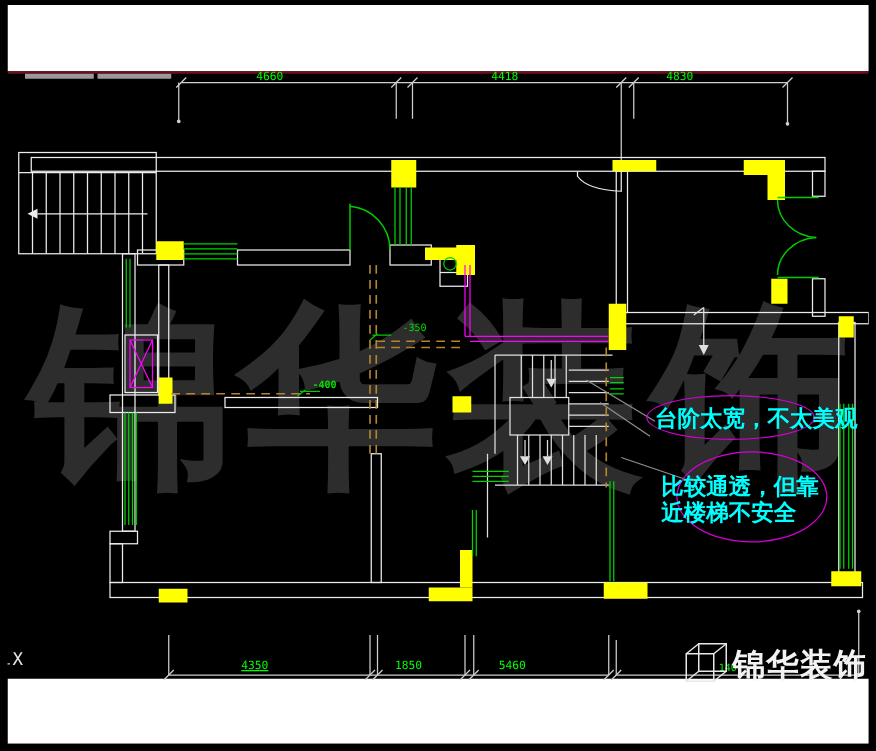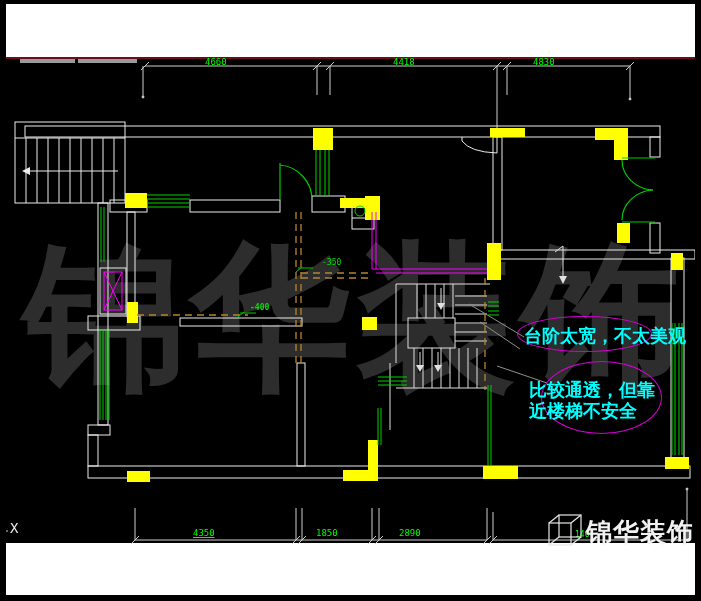--- a/index.html
+++ b/index.html
@@ -174,21 +174,21 @@
       <line x1="547" y1="383" x2="497" y2="366"></line>
     </g>
   </svg>
 
   <div class="dim dimc" style="left:205px;top:57px;">4660</div>
   <div class="dim dimc" style="left:393px;top:57px;">4418</div>
   <div class="dim dimc" style="left:533px;top:57px;">4830</div>
 
   <div class="dim dimc" style="left:193px;top:528px;text-decoration:underline;">4350</div>
   <div class="dim dimc" style="left:316px;top:528px;">1850</div>
-  <div class="dim dimc" style="left:399px;top:528px;">2890</div>
+  <div class="dim dimc" style="left:399px;top:528px;">5460</div>
   <div class="dim" style="left:575px;top:530px;font-size:8px;">140</div>
 
   <div class="lvl" style="left:300px;top:258px;">-350</div>
   <div class="lvl" style="left:228px;top:303px;font-weight:bold;">-400</div>
 
   <div class="ellipse" style="left:517px;top:316px;width:133px;height:34px;"></div>
   <div class="ann cyan" style="left:524px;top:325px;width:130px;white-space:nowrap;">台阶太宽，不太美观</div>
 
   <div class="ellipse" style="left:541px;top:361px;width:119px;height:71px;"></div>
   <div class="ann cyan" style="left:529px;top:379px;width:126px;">比较通透，但靠近楼梯不安全</div>

